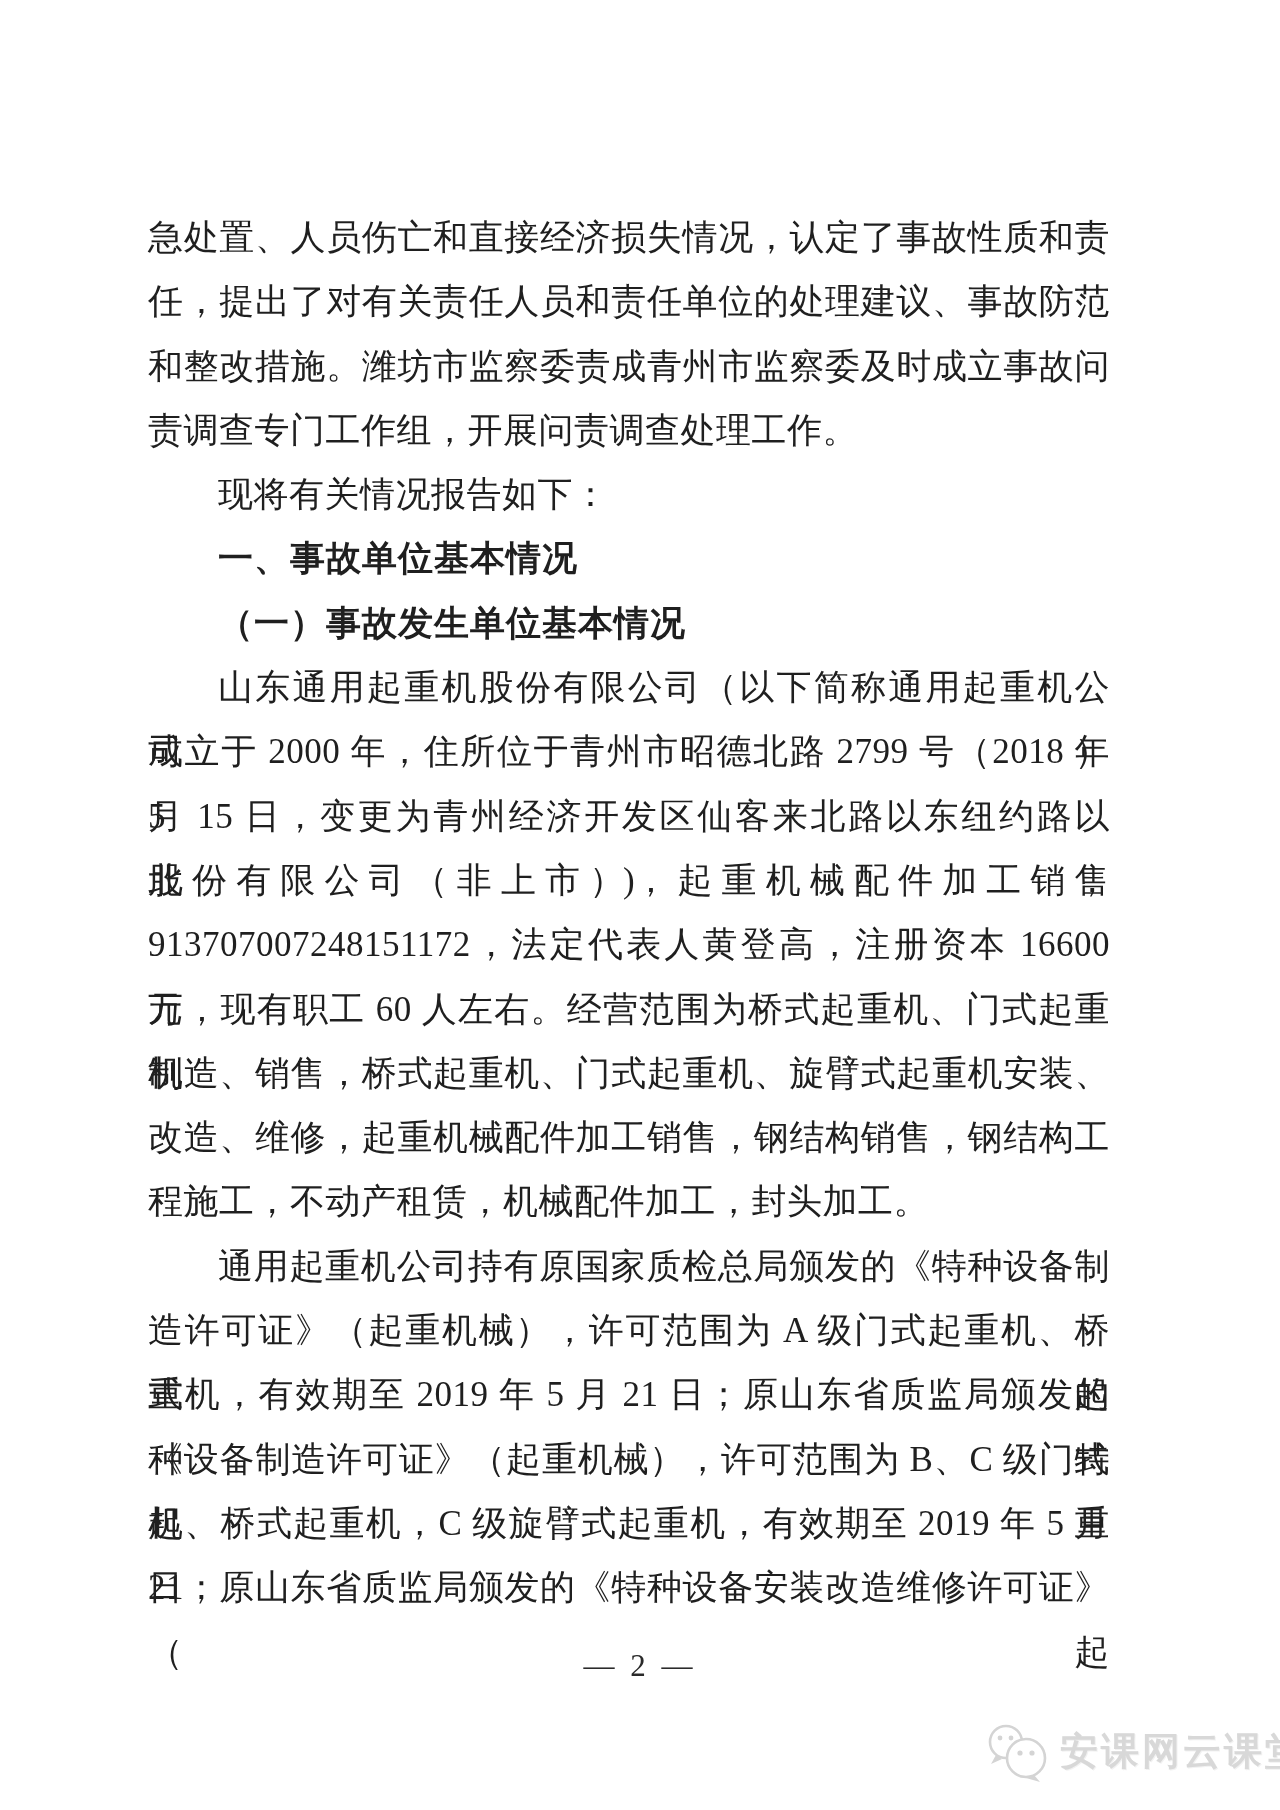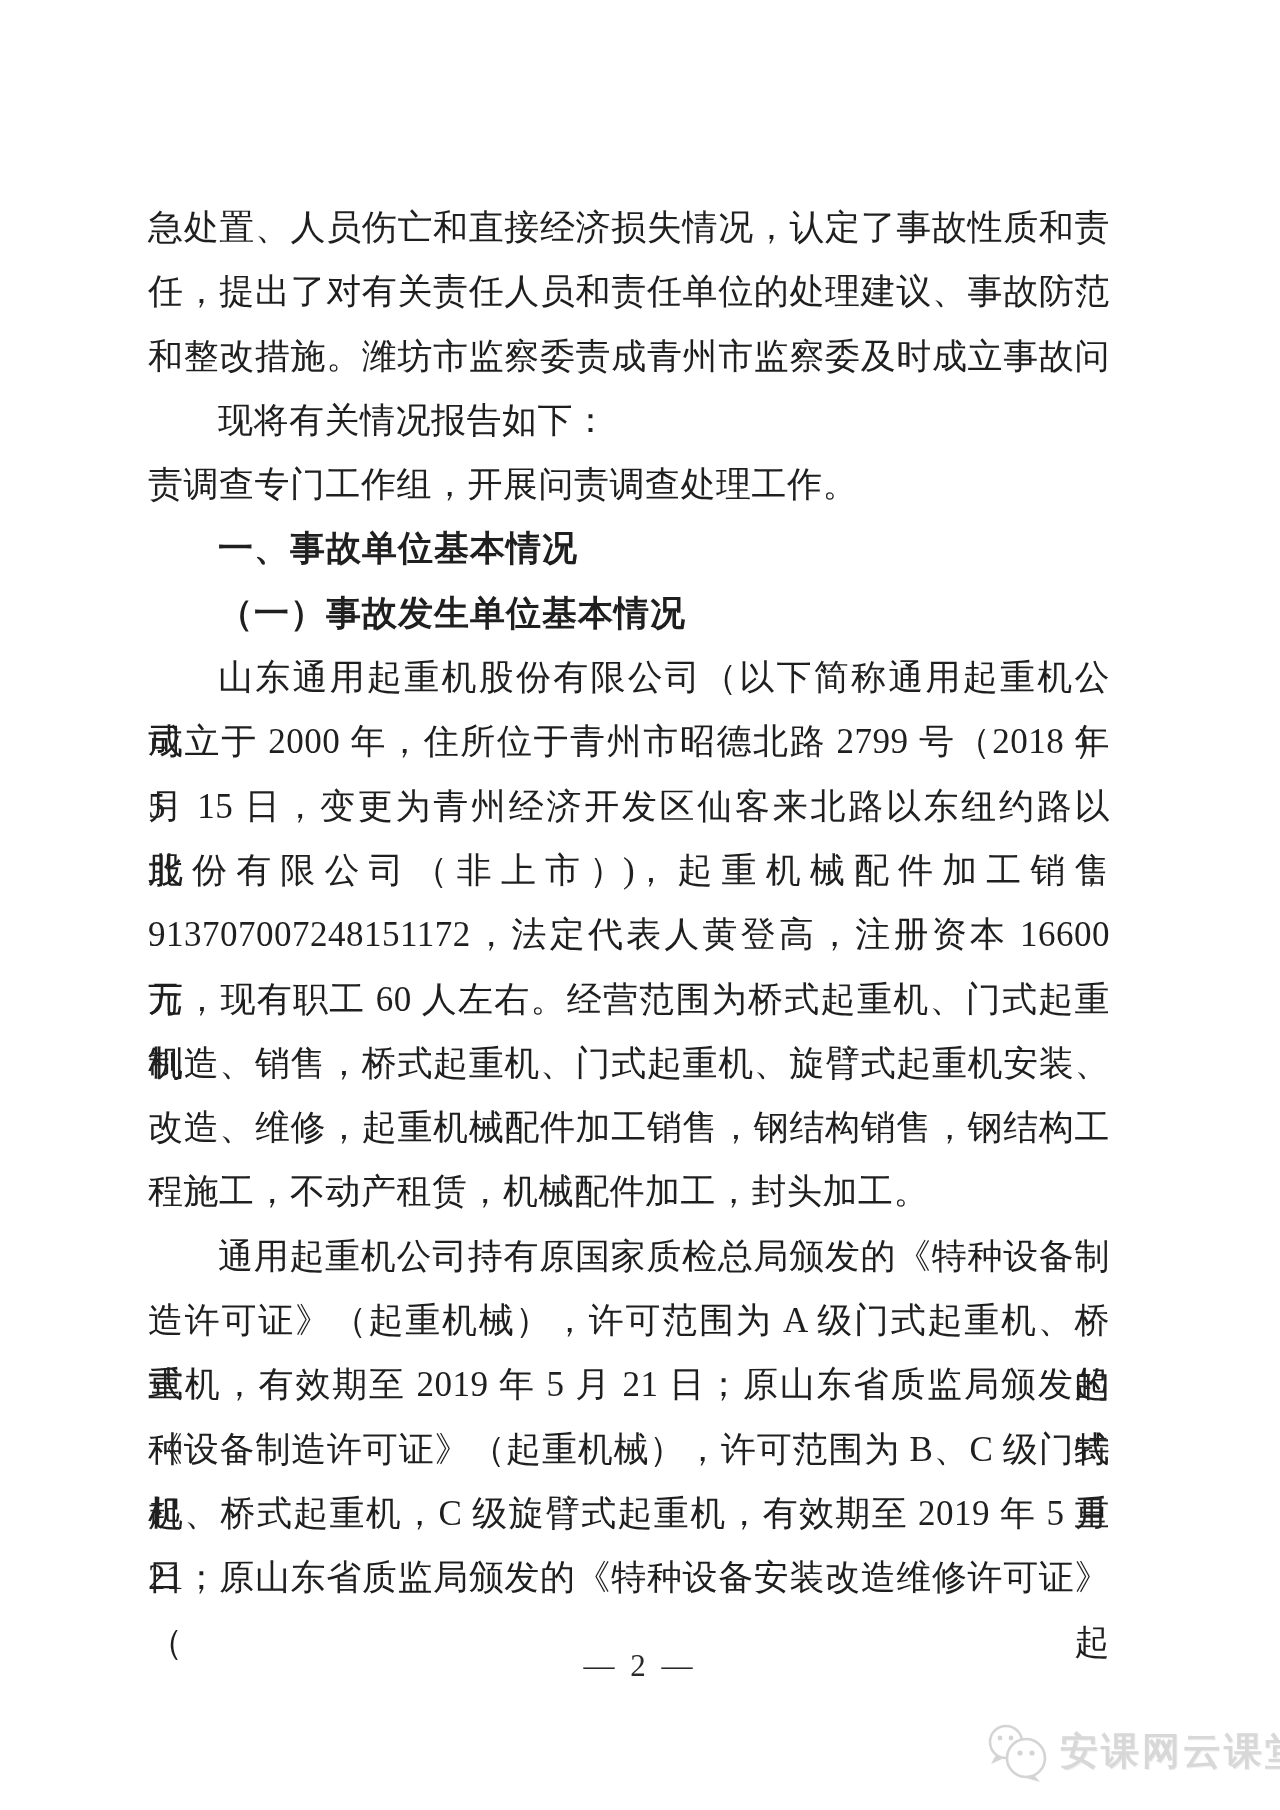--- a/index.html
+++ b/index.html
@@ -10,21 +10,21 @@
   }
   .page {
     position: relative;
     width: 1280px; height: 1810px;
     background: #ffffff;
     color: #1f1f1f;
     overflow: hidden;
   }
   .textblock {
     position: absolute;
-    left: 148px; top: 196px;
+    left: 148px; top: 206px;
     width: 962px;
     font-size: 35px;
   }
   .line {
     height: 64.3px;
     line-height: 64.3px;
     text-align: justify;
     text-align-last: justify;
     letter-spacing: 0.5px;
   }
@@ -61,22 +61,22 @@
 </style>
 </head>
 <body>
 
 <div class="page">
 
   <main class="textblock">
     <div class="line">急处置、人员伤亡和直接经济损失情况，认定了事故性质和责</div>
     <div class="line">任，提出了对有关责任人员和责任单位的处理建议、事故防范</div>
     <div class="line">和整改措施。潍坊市监察委责成青州市监察委及时成立事故问</div>
+    <div class="line flush">责调查专门工作组，开展问责调查处理工作。</div>
     <div class="line flush indent">现将有关情况报告如下：</div>
-    <div class="line flush">责调查专门工作组，开展问责调查处理工作。</div>
     <div class="line flush indent h1">一、事故单位基本情况</div>
     <div class="line flush indent h2">（一）事故发生单位基本情况</div>
     <div class="line indent">山东通用起重机股份有限公司（以下简称通用起重机公司）</div>
     <div class="line">成立于 2000 年，住所位于青州市昭德北路 2799 号（2018 年 5</div>
     <div class="line">月 15 日，变更为青州经济开发区仙客来北路以东纽约路以北)，</div>
     <div class="line">股份有限公司（非上市），起重机械配件加工销售</div>
     <div class="line">913707007248151172，法定代表人黄登高，注册资本 16600 万</div>
     <div class="line">元，现有职工 60 人左右。经营范围为桥式起重机、门式起重机</div>
     <div class="line">制造、销售，桥式起重机、门式起重机、旋臂式起重机安装、</div>
     <div class="line">改造、维修，起重机械配件加工销售，钢结构销售，钢结构工</div>

